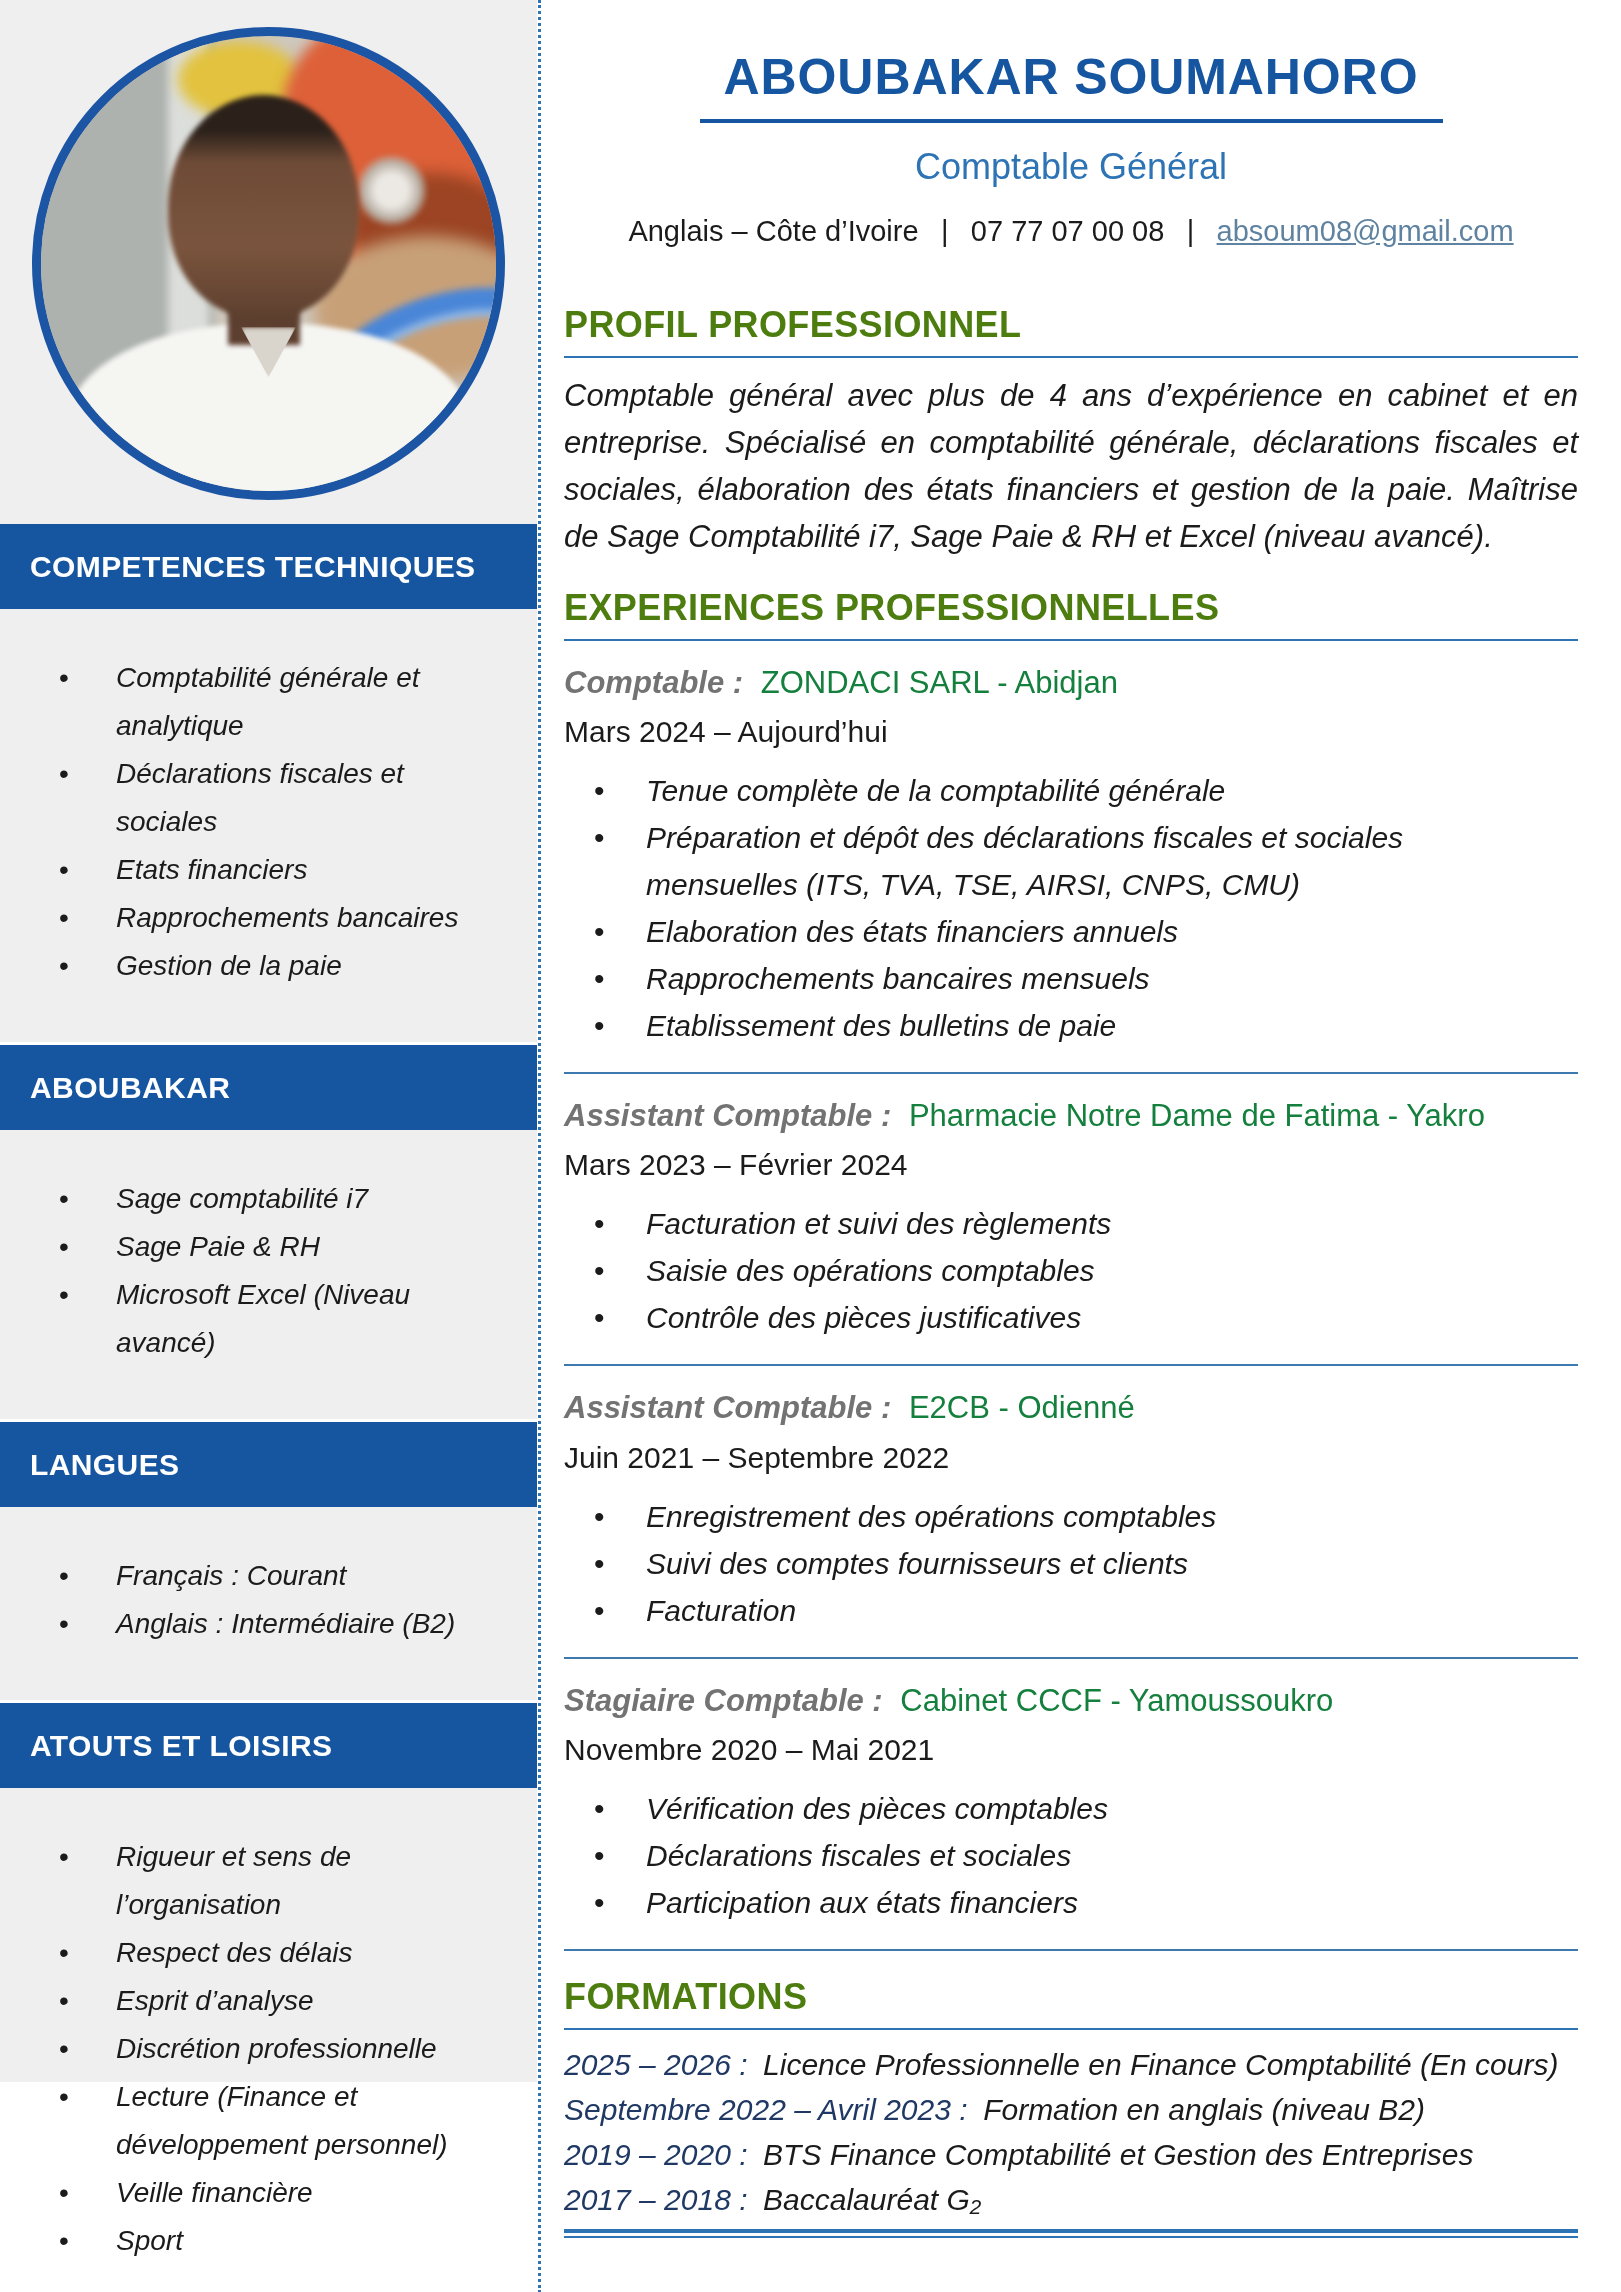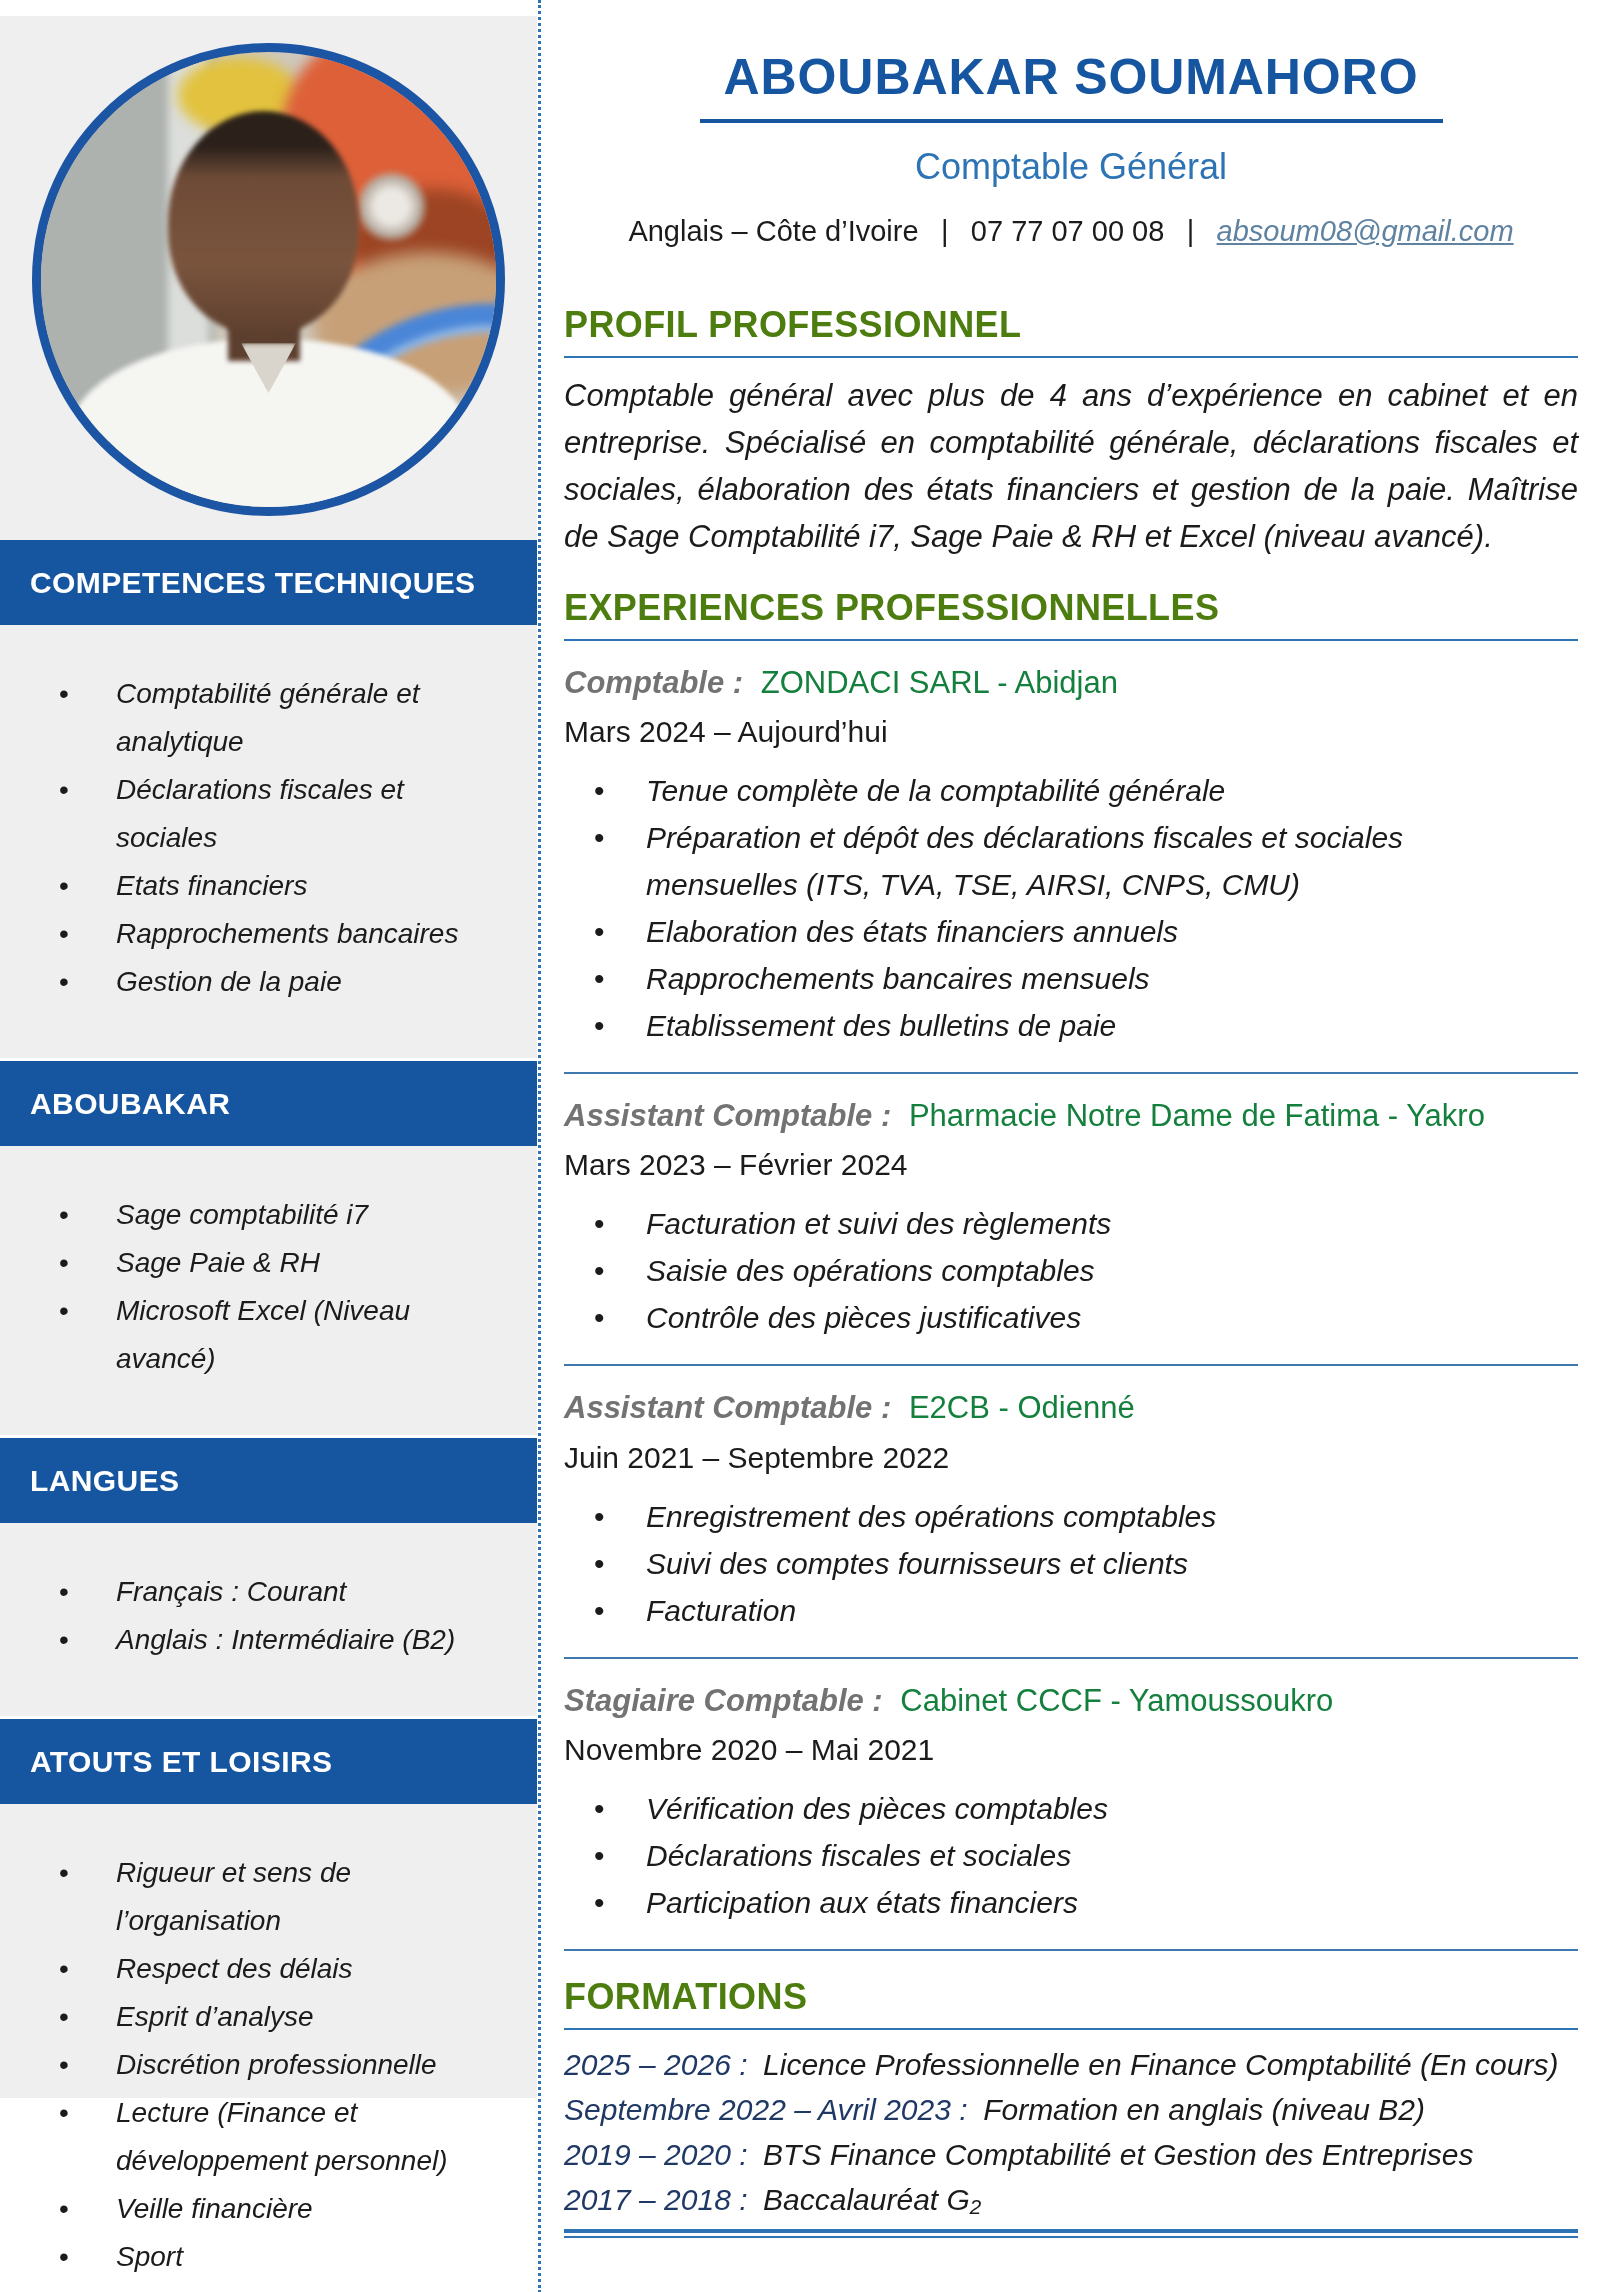--- a/index.html
+++ b/index.html
@@ -1,20 +1,20 @@
 <!DOCTYPE html>
 <html style="font-size:14.3px"><head>
 <meta charset="utf-8">
 <style>
   html,body{margin:0;padding:0;background:#fff;}
   .page{position:relative;width:1621px;height:2293px;background:#ffffff;
         font-family:"Liberation Sans", sans-serif;overflow:hidden;color:#1b1b1b;}
 
   
-  .sidebar{position:absolute;left:0;top:16px;width:537px;height:2082px;background:#EFEFEF;}
+  .sidebar{position:absolute;left:0;top:0;width:537px;height:2082px;background:#EFEFEF;}
   .vsep{position:absolute;left:538px;top:0;height:2293px;width:0;border-left:3.6px dotted #2E74B5;}
 
   .photo-wrap{position:relative;height:524px;}
   .photo{position:absolute;left:32px;top:27px;width:455px;height:455px;border-radius:50%;
          border:9.9px solid #1D55A5;overflow:hidden;background:#cfc8bd;}
   .photo div{position:absolute;}
   .ph-window{left:-6%;top:-2%;width:44%;height:106%;background:#aeb2ae;filter:blur(4.5px);}
   .ph-stripe{left:28%;top:0;width:9%;height:100%;background:#dcdedb;filter:blur(4.5px);}
   .ph-yellow{left:30%;top:1%;width:27%;height:17%;background:#e2c23e;border-radius:50%;filter:blur(6.3px);}
   .ph-orange{left:53%;top:-6%;width:62%;height:58%;background:#dd6038;border-radius:40%;filter:blur(6.3px);}
@@ -41,21 +41,21 @@
   .side-list li{position:relative;padding-left:100px;}
   .side-list li::before{content:"\2022";position:absolute;left:43px;font-style:normal;}
 
   
   .main{position:absolute;left:564px;top:0;width:1014px;}
   .name{margin-top:48px;text-align:center;font-size:50px;font-weight:bold;color:#1656A0;letter-spacing:0.9px;}
   .name-rule{width:743px;height:4.5px;background:#1656A0;margin:12.5px auto 0;}
   .subtitle{margin-top:23px;text-align:center;font-size:36px;color:#2E74B5;}
   .contact{margin-top:27px;text-align:center;font-size:29px;white-space:nowrap;}
   .contact .sep{margin:0 14.3px;}
-  .email{color:#5E82A0;text-decoration:underline;font-style:italic;}
+  .email{color:#5E82A0;text-decoration:underline;}
 
   .h2{font-size:36px;font-weight:bold;color:#4d7c0f;letter-spacing:0.4px;
       border-bottom:2.7px solid #2E74B5;padding-bottom:10.7px;line-height:41px;}
   .h-profil{margin-top:56px;}
   .profile-text{margin-top:14.3px;font-size:31px;font-style:italic;line-height:47px;text-align:justify;}
   .h-exp{margin-top:27px;}
 
   .job-title{margin-top:23px;font-size:31px;line-height:38px;white-space:nowrap;}
   .role{font-weight:bold;font-style:italic;color:#737373;}
   .company{color:#15803d;margin-left:9px;}

